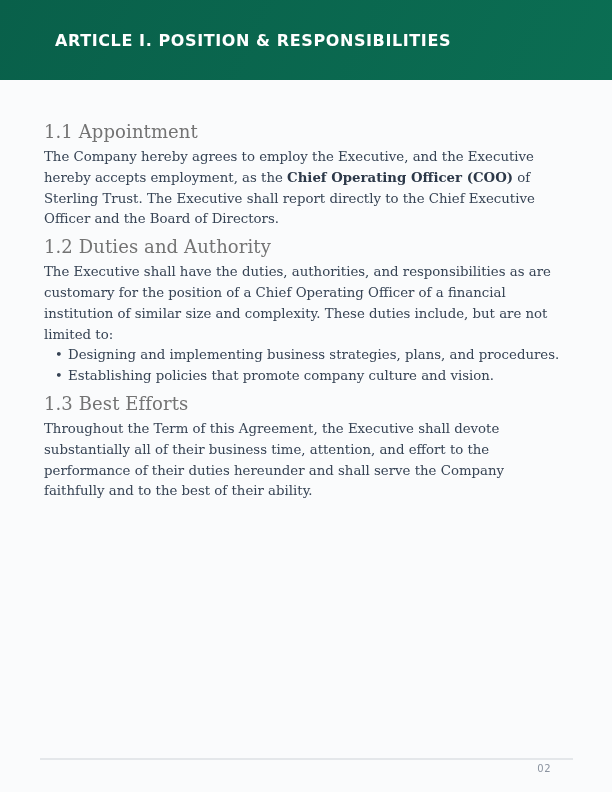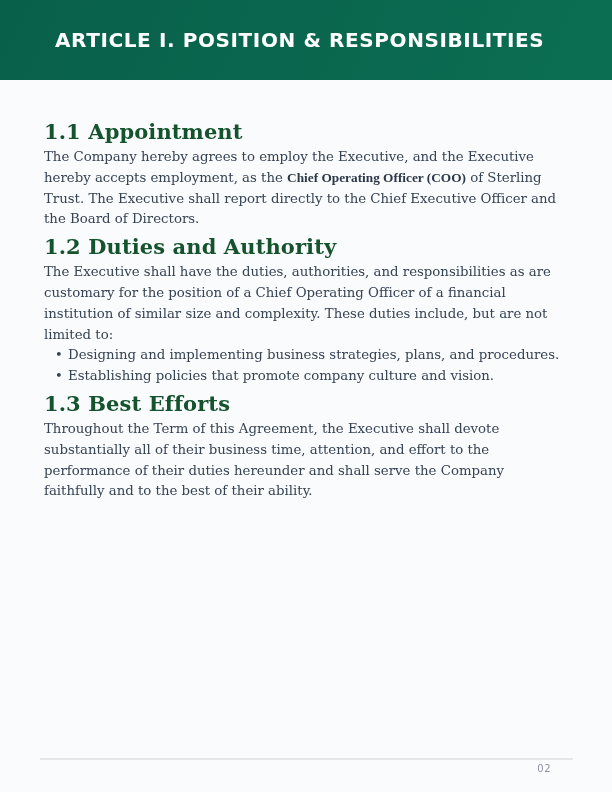--- a/index.html
+++ b/index.html
@@ -24,55 +24,54 @@
     height: 80px;
     background: linear-gradient(115deg, #09604a 0%, #0b6e53 100%);
     display: flex;
     align-items: center;
     box-sizing: border-box;
     padding-left: 55px;
   }
   .header-bar h1 {
     margin: 0;
     font-family: "DejaVu Sans", "Liberation Sans", sans-serif;
-    font-size: 20px;
+    font-size: 16px;
     font-weight: 700;
     letter-spacing: 0.6px;
     color: #ffffff;
   }
   
   .content {
     position: absolute;
     top: 80px;
     left: 0;
     right: 0;
     padding: 0 44px;
     box-sizing: border-box;
   }
   .content h2 {
     margin: 5px 0 3px 0;
-    font-size: 21px;
+    font-size: 18px;
     line-height: 24px;
-    font-weight: 700;
-    color: #14532d;
+    font-weight: 400;
+    color: #737373;
     letter-spacing: 0.1px;
   }
   .content section:first-child h2 {
     margin-top: 40px;
   }
   .content p {
     margin: 0;
     font-size: 13.3px;
     line-height: 20.8px;
     color: #364354;
   }
   .content .emph {
     font-weight: 600;
     color: #2c3848;
-    font-family: Liberation Serif, serif;
   }
   .content ul {
     margin: 0;
     padding: 0 0 0 24px;
     list-style: none;
   }
   .content li {
     position: relative;
     font-size: 13.3px;
     line-height: 20.8px;

